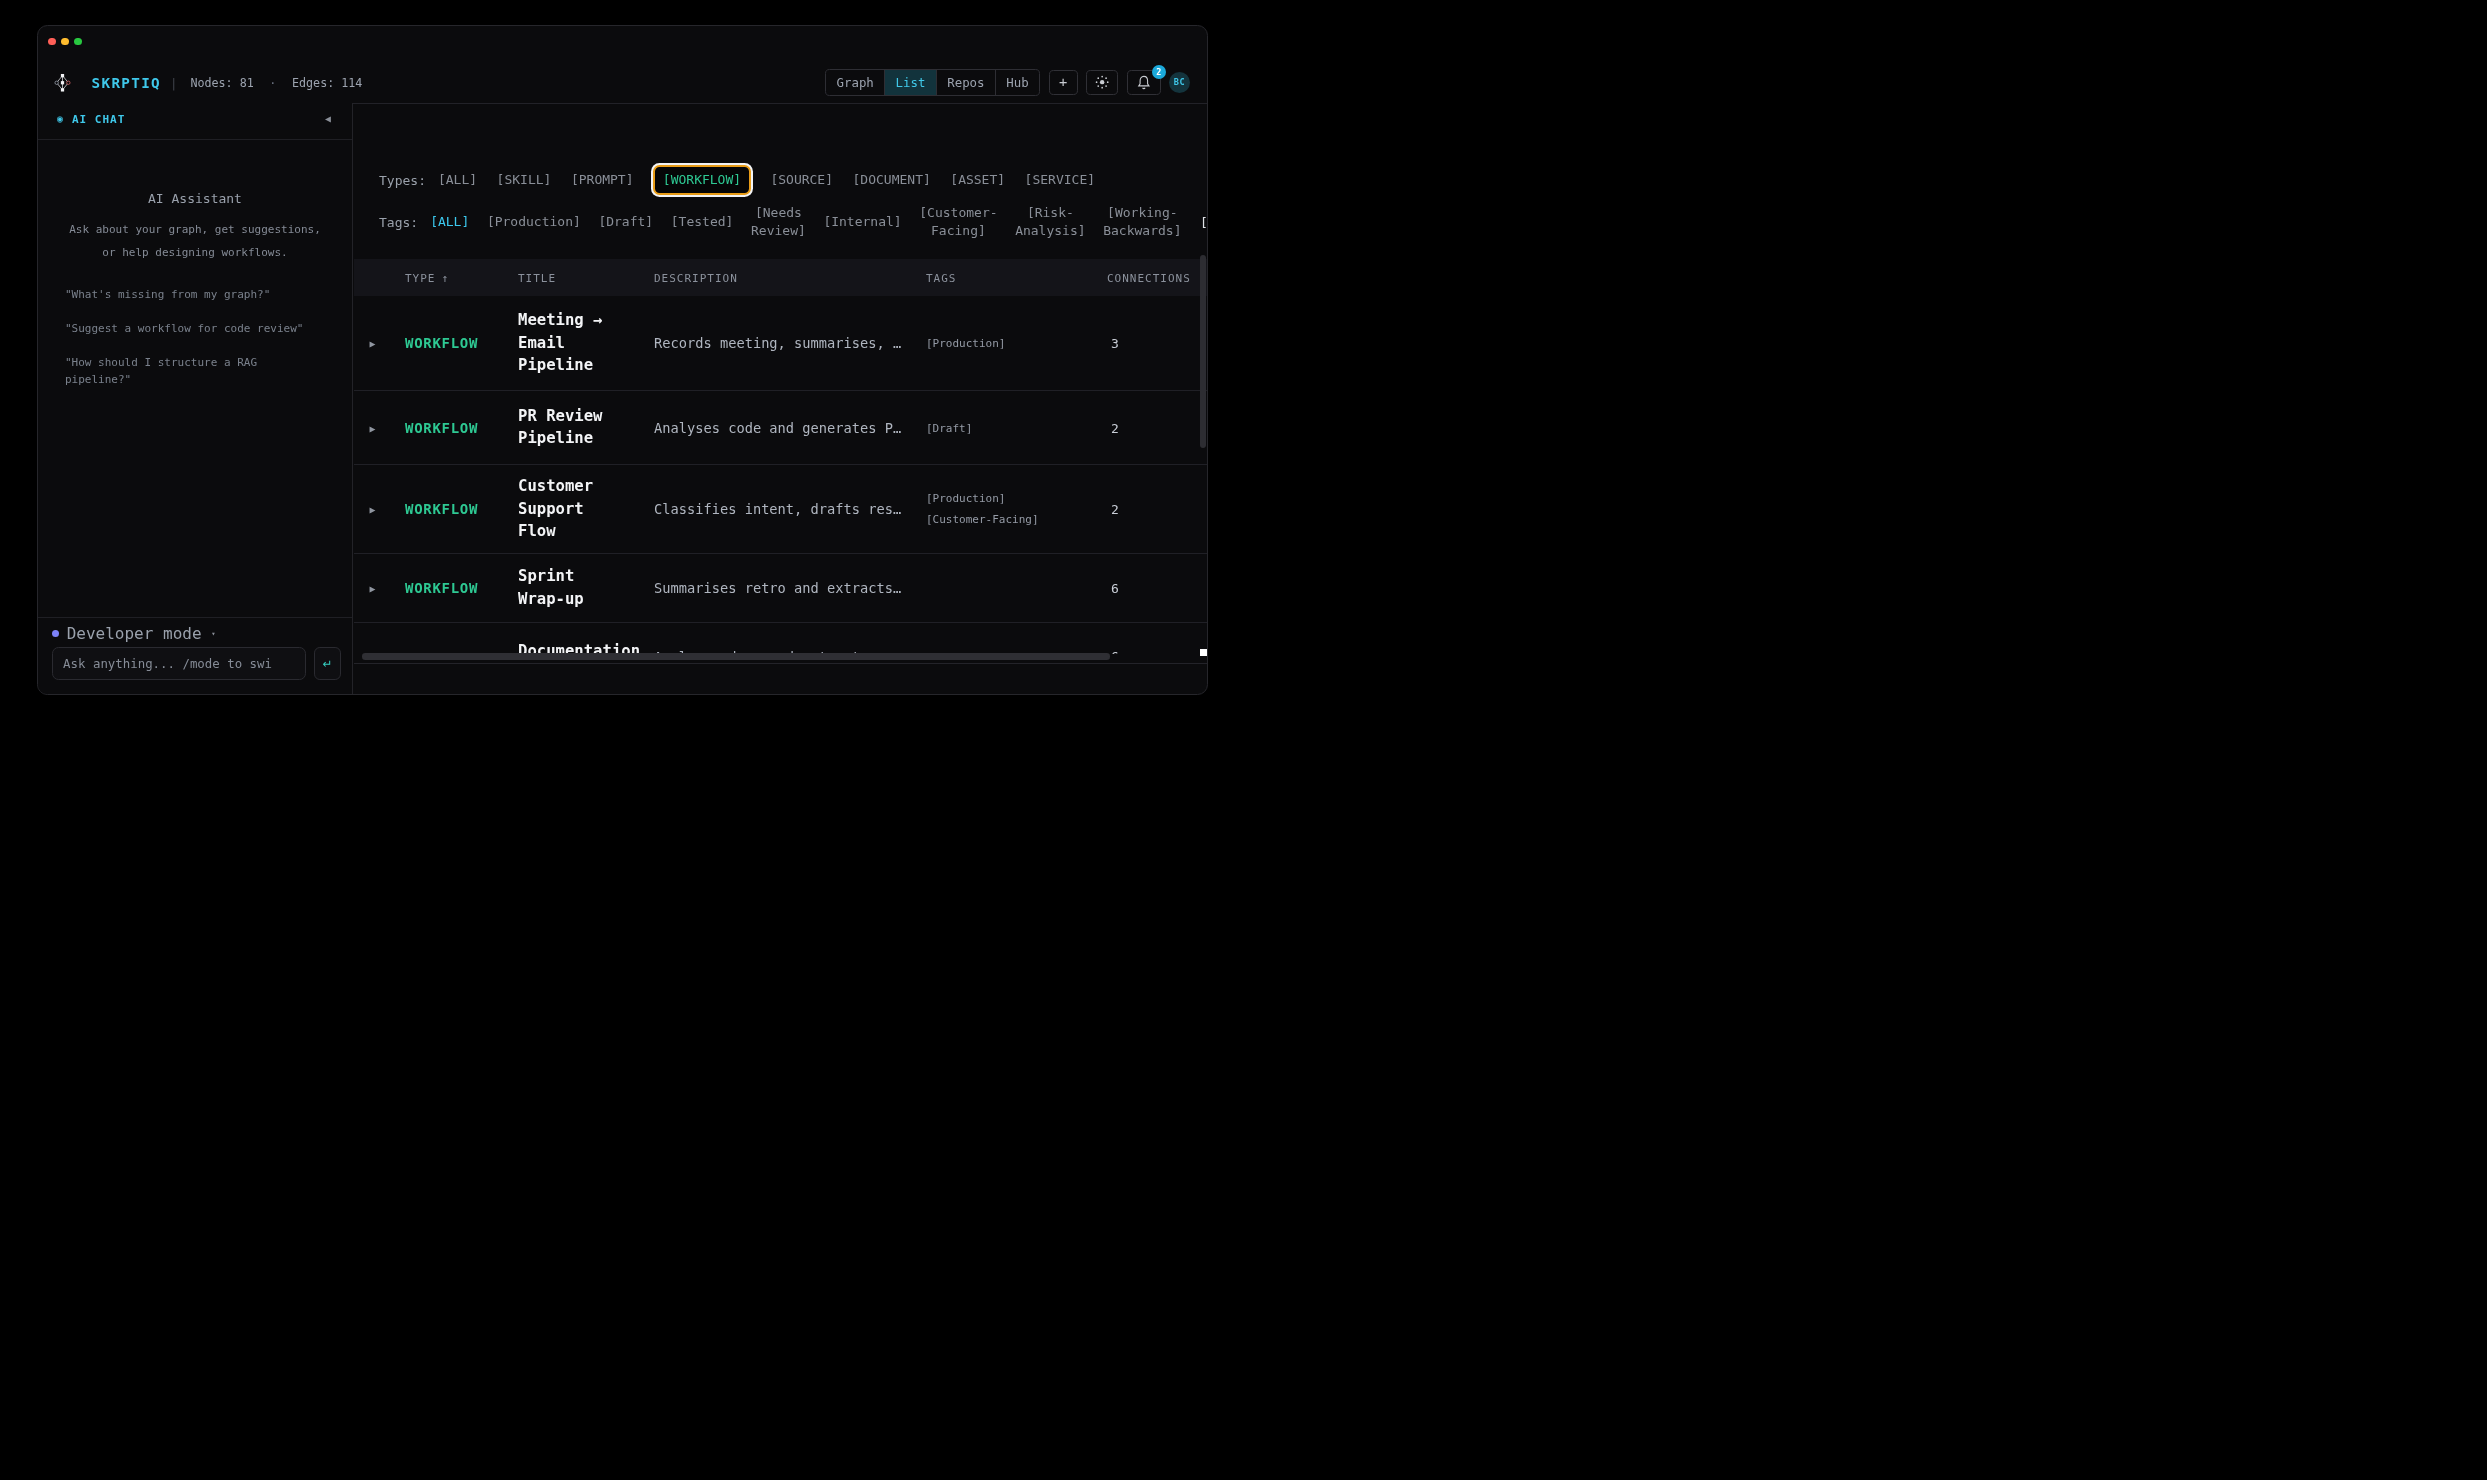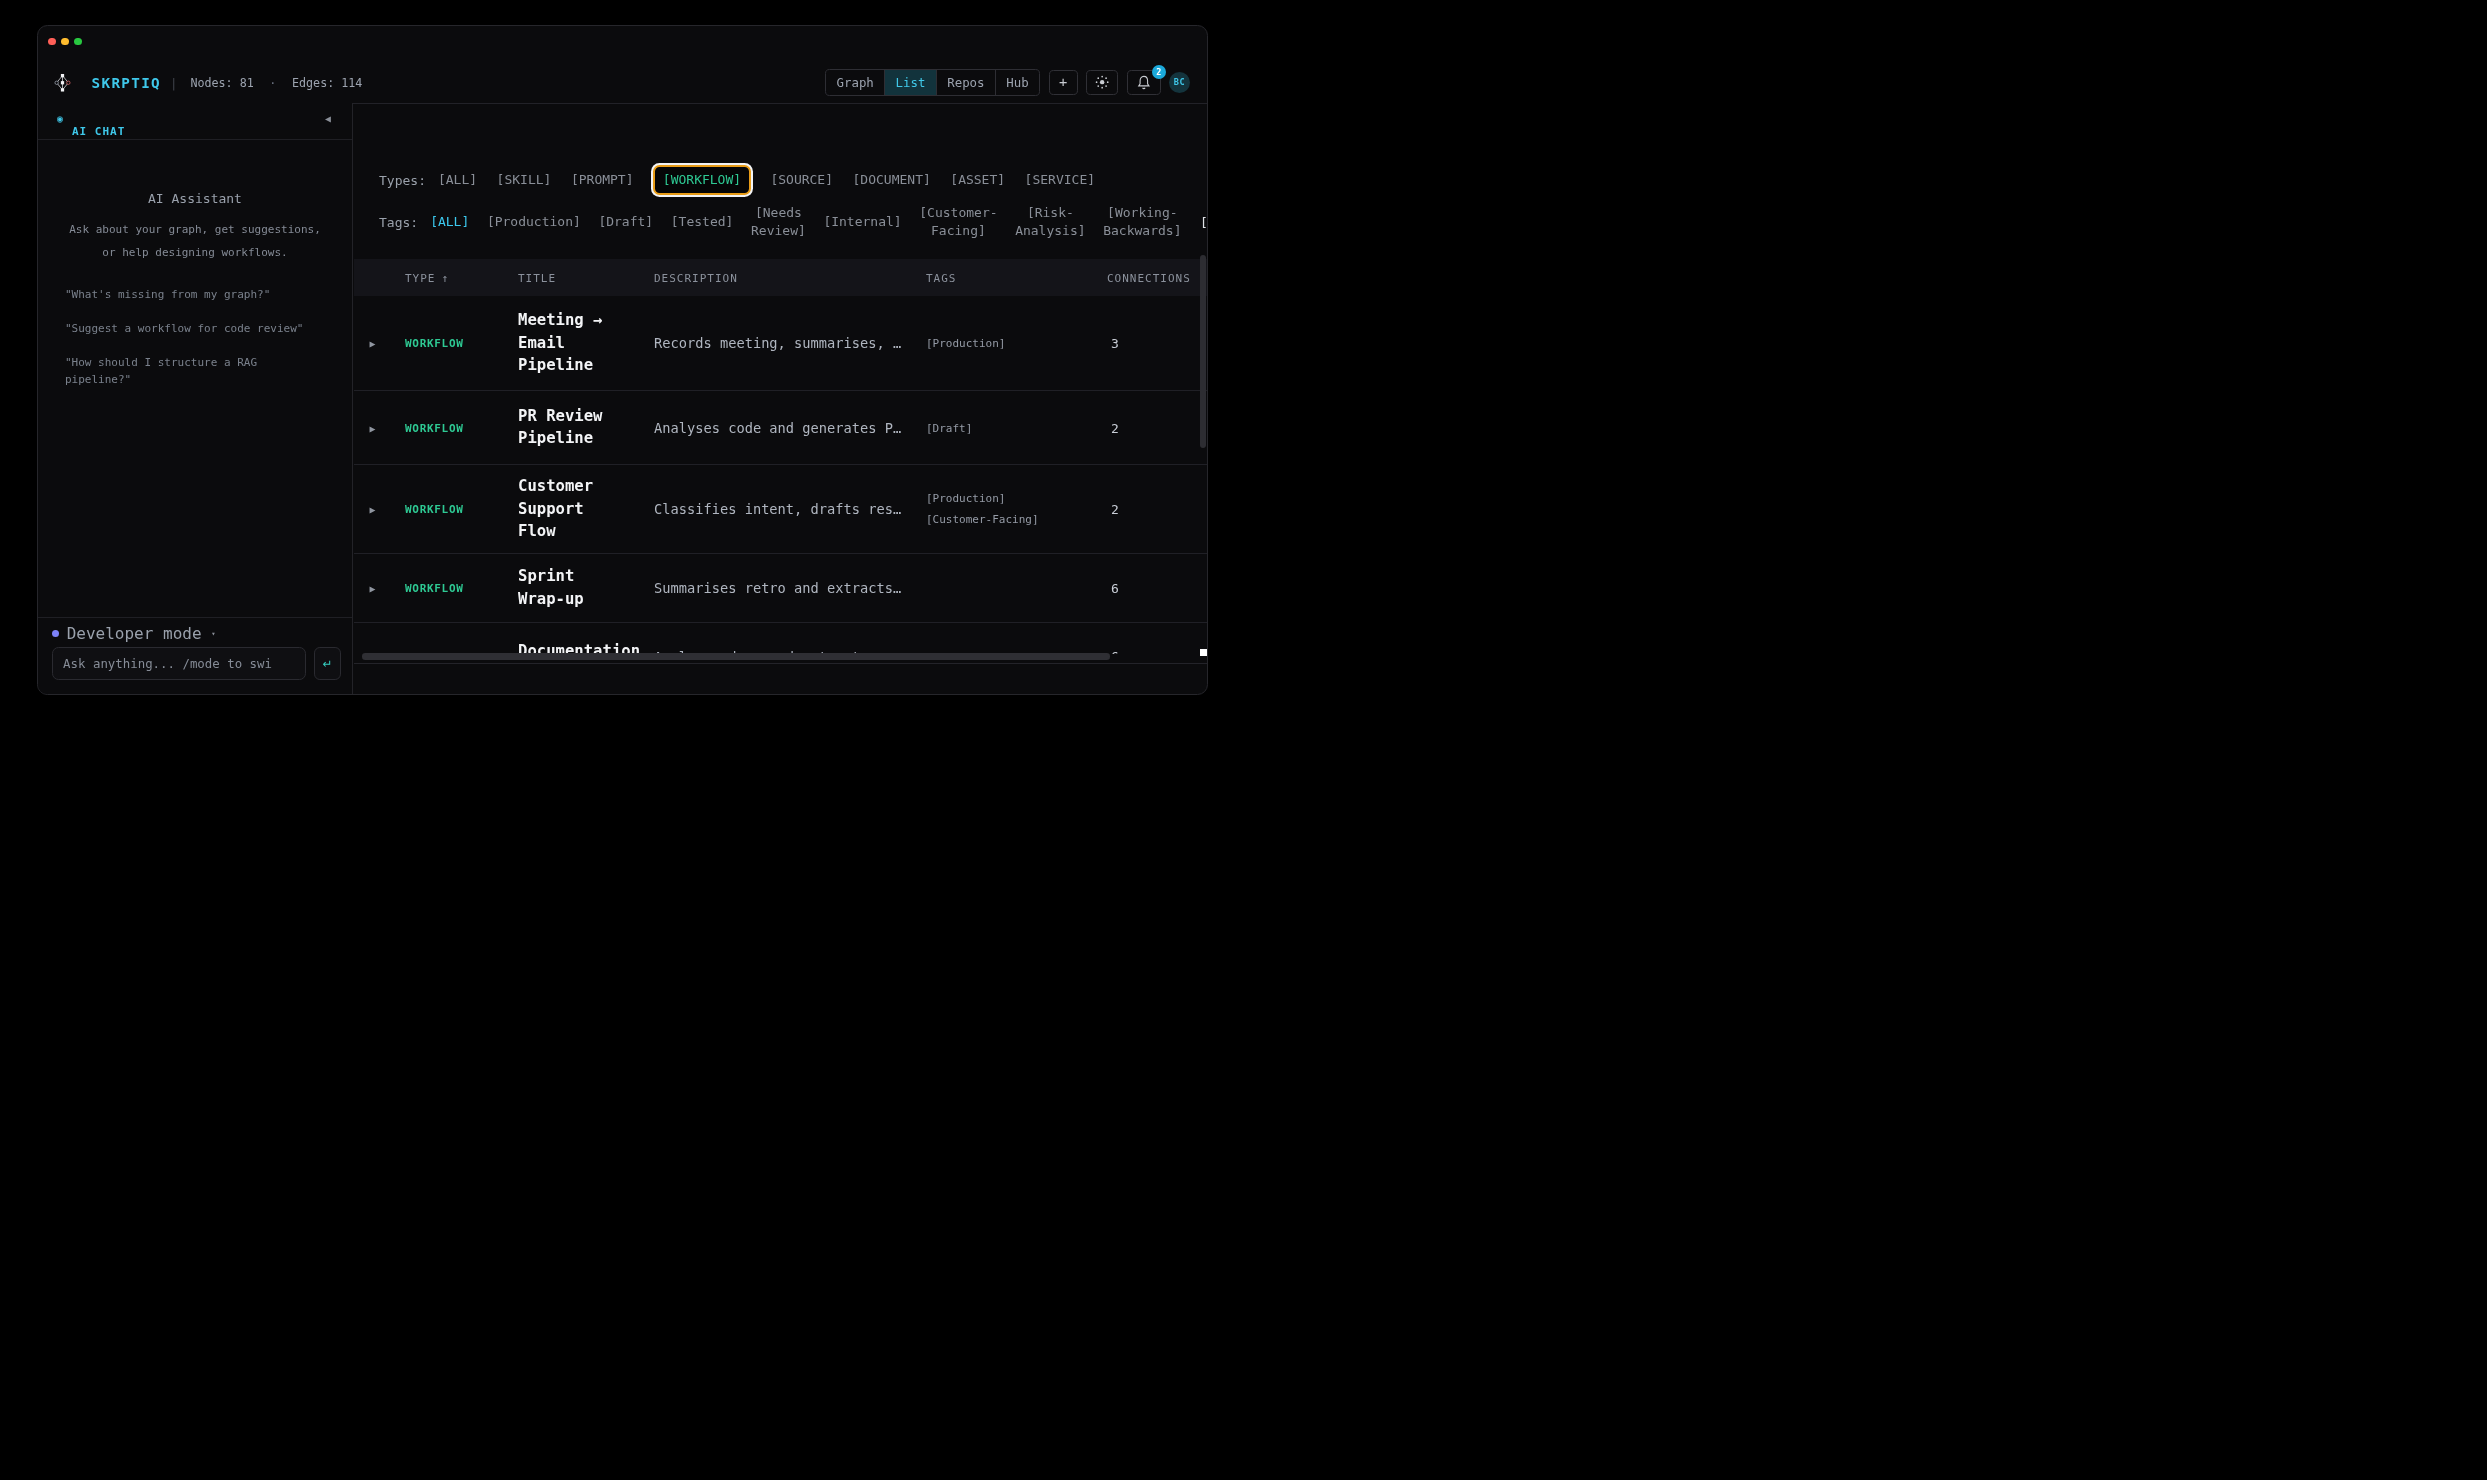--- a/index.html
+++ b/index.html
@@ -28,21 +28,21 @@
   .tab.active{background:#12333c;color:#40c8e9;}
   .iconbtn{position:relative;height:25px;min-width:29px;box-sizing:border-box;border:0.7px solid #303036;border-radius:4.6px;background:transparent;color:#c9ccd2;font-size:13.7px;display:flex;align-items:center;justify-content:center;font-family:inherit;padding:0 7.8px;}
   .iconbtn.bell{min-width:34px;}
   .badge{position:absolute;top:-5.9px;right:-6.5px;width:14.3px;height:14.3px;border-radius:50%;background:#1ba9da;color:#fff;font-size:8.5px;font-weight:700;display:flex;align-items:center;justify-content:center;}
   .avatar{width:21px;height:21px;border-radius:50%;background:#14343d;color:#3fc8ea;font-size:8.5px;font-weight:700;letter-spacing:0.7px;display:flex;align-items:center;justify-content:center;cursor:pointer;}
   .topdivider{position:absolute;left:0;right:0;top:77px;height:0.7px;background:#222228;}
   
   .sidebar{position:absolute;left:0;top:77px;width:315px;bottom:0;box-sizing:border-box;border-right:0.7px solid #232328;background:#0b0b0d;}
   .side-head{position:relative;height:36px;}
   .chat-dot{position:absolute;left:19px;top:9.8px;color:#3fc8ea;font-size:9.8px;}
-  .side-title{position:absolute;left:34px;top:10.4px;color:#3fc8ea;font-size:11px;font-weight:700;letter-spacing:1px;margin-top:12px;}
+  .side-title{position:absolute;left:34px;top:10.4px;color:#3fc8ea;font-size:11px;font-weight:700;letter-spacing:1px;}
   .collapse{position:absolute;right:21px;top:9.8px;color:#8a8f98;font-size:9.8px;cursor:pointer;}
   .side-div{position:absolute;left:0;right:0;top:36px;height:0.7px;background:#1f1f24;}
   .assistant-title{position:absolute;left:0;right:0;top:88px;text-align:center;color:#9aa1ac;font-size:13px;}
   .assistant-sub{position:absolute;left:13px;right:13px;top:116px;text-align:center;color:#858b96;font-size:11px;line-height:2.05;white-space:pre-line;}
   .suggestions{position:absolute;left:27px;right:18px;top:183px;}
   .suggestion{color:#7a818c;font-size:11px;line-height:1.55;margin-bottom:17px;white-space:pre-line;cursor:pointer;}
   .side-bottom-div{position:absolute;left:0;right:0;top:514px;height:0.7px;background:#1f1f24;}
   .mode-row{position:absolute;left:13.7px;top:521px;display:flex;align-items:center;gap:7.2px;cursor:pointer;}
   .mode-dot{width:7.8px;height:7.8px;border-radius:50%;background:#7d82f8;}
   .mode-label{color:#9aa1ac;font-size:16px;}
@@ -68,21 +68,21 @@
   .partial-tag{position:absolute;left:846px;top:98px;height:42px;display:flex;align-items:center;color:#dfe2e6;font-size:13px;}
   
   .thead{position:absolute;left:0;right:0;top:156px;height:37px;background:#141419;}
   .hcell{position:absolute;top:50%;transform:translateY(-50%);color:#8b919c;font-size:11px;letter-spacing:1px;white-space:nowrap;}
   .h-type{left:51px;} .h-title{left:164px;} .h-desc{left:300px;} .h-tags{left:572px;} .h-conn{left:753px;}
   .sort{margin-left:5.9px;letter-spacing:0;}
   .rowswrap{position:absolute;left:0;right:0;top:193px;height:358px;overflow:hidden;}
   .row{position:relative;border-bottom:0.7px solid #202026;cursor:pointer;}
   .cell{position:absolute;top:50%;transform:translateY(-50%);}
   .c-arrow{left:15.6px;color:#9096a0;font-size:9.8px;cursor:pointer;}
-  .c-type{left:51px;color:#2ec993;font-weight:700;font-size:11px;letter-spacing:0.7px;}
+  .c-type{left:51px;color:#2ec993;font-weight:700;font-size:14px;letter-spacing:0.7px;}
   .c-title{left:164px;width:114px;color:#f3f4f6;font-weight:700;font-size:15.6px;line-height:1.45;white-space:pre-line;}
   .c-desc{left:300px;width:273px;color:#b0b6c0;font-size:13.7px;white-space:nowrap;overflow:hidden;}
   .c-tags{left:572px;width:169px;display:flex;flex-direction:column;gap:7.8px;}
   .c-tags div{color:#959ba6;font-size:11px;}
   .c-conn{left:757px;color:#c9ced6;font-size:13px;}
   .row.clipped .c-title{top:17px;transform:none;}
   .row.clipped .c-desc,.row.clipped .c-conn{top:26px;transform:none;}
   
   .vscroll{position:absolute;right:1.3px;top:152px;width:5.9px;height:193px;border-radius:3.3px;background:#2d2d32;}
   .hscroll{position:absolute;left:7.8px;top:550px;width:748px;height:6.5px;border-radius:3.3px;background:#2f2f34;}

